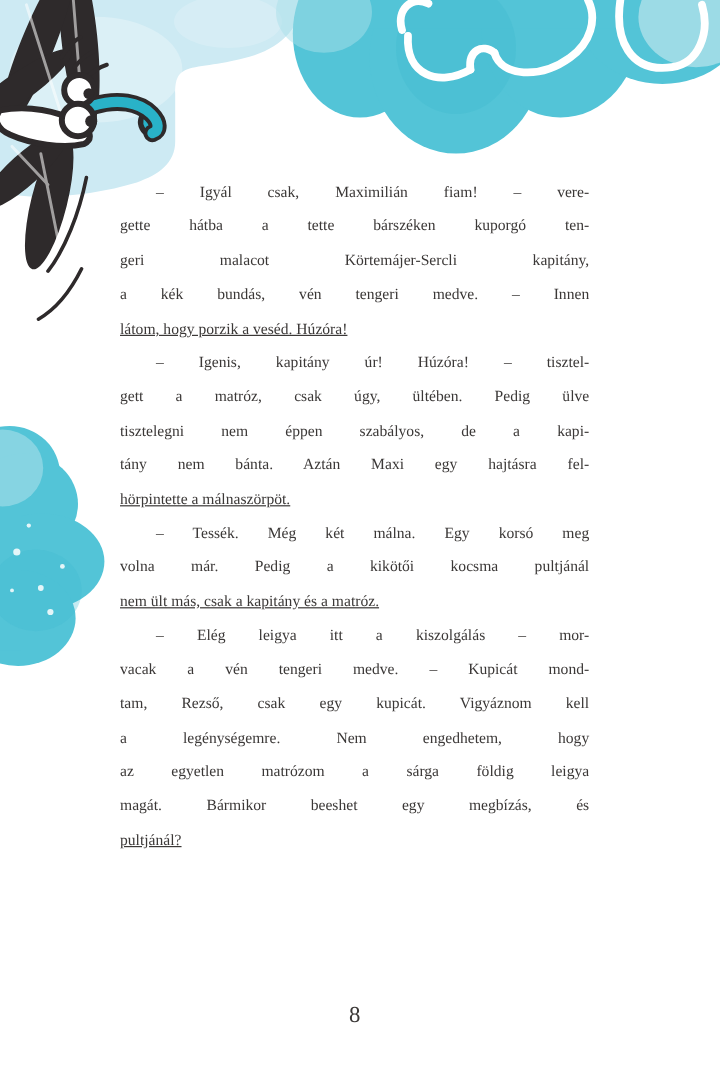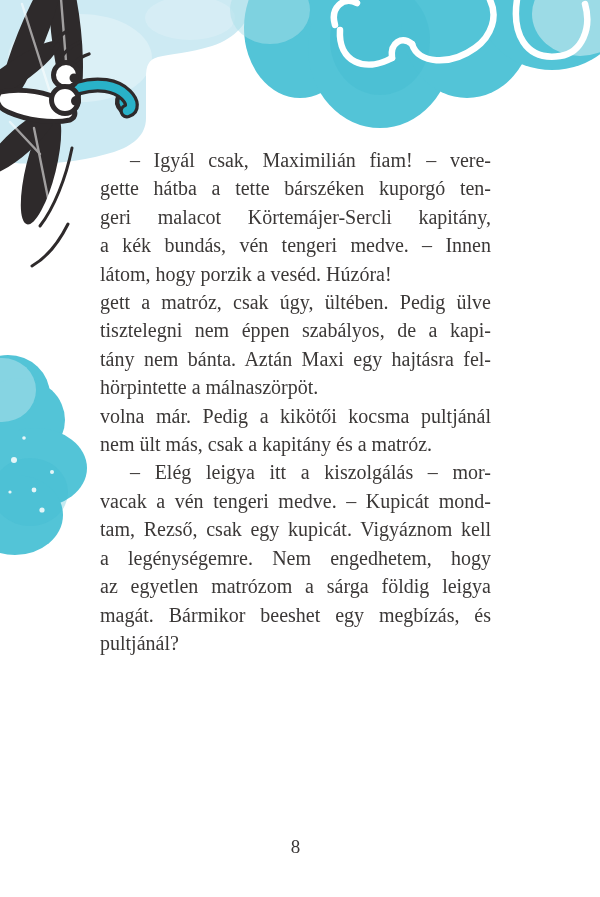--- a/index.html
+++ b/index.html
@@ -14,30 +14,30 @@
   .ill{position:absolute;pointer-events:none;}
   #wash{left:0;top:0;}
   #cloud-top{left:230px;top:0;}
   #cloud-left{left:0;top:352px;}
   #dragonfly{left:-4px;top:-4px;}
   
   .text-block{
     position:absolute;
     left:100px;top:146px;width:391px;
     color:var(--c-text,#3b3837);
-    font-size:20px;
+    font-size:13px;
     line-height:28.4px;
   }
   .line{
     text-align:justify;
     text-align-last:justify;
     white-space:normal;
   }
   .line.first{text-indent:30px;}
-  .line.plast{text-align-last:left;}
+  .line.plast{text-align-last:left;text-decoration:underline;}
   
   .page-number{
     position:absolute;
     left:100px;top:836px;width:391px;
     text-align:center;
     font-size:19px;
     color:var(--c-text,#3b3837);
   }
 </style>
 </head>
@@ -133,24 +133,26 @@
       <path d="M72 228 C62 248 50 262 36 270"></path>
     </g>
   </svg>
 
   <div class="text-block">
       <div class="line first">– Igyál csak, Maximilián fiam! – vere-</div>
       <div class="line">gette hátba a tette bárszéken kuporgó ten-</div>
       <div class="line">geri malacot Körtemájer-Sercli kapitány,</div>
       <div class="line">a kék bundás, vén tengeri medve. – Innen</div>
       <div class="line plast">látom, hogy porzik a veséd. Húzóra!</div>
+      <div class="line first">– Igenis, kapitány úr! Húzóra! – tisztel-</div>
       <div class="line">gett a matróz, csak úgy, ültében. Pedig ülve</div>
       <div class="line">tisztelegni nem éppen szabályos, de a kapi-</div>
       <div class="line">tány nem bánta. Aztán Maxi egy hajtásra fel-</div>
       <div class="line plast">hörpintette a málnaszörpöt.</div>
+      <div class="line first">– Tessék. Még két málna. Egy korsó meg</div>
       <div class="line">volna már. Pedig a kikötői kocsma pultjánál</div>
       <div class="line plast">nem ült más, csak a kapitány és a matróz.</div>
       <div class="line first">– Elég leigya itt a kiszolgálás – mor-</div>
       <div class="line">vacak a vén tengeri medve. – Kupicát mond-</div>
       <div class="line">tam, Rezső, csak egy kupicát. Vigyáznom kell</div>
       <div class="line">a legénységemre. Nem engedhetem, hogy</div>
       <div class="line">az egyetlen matrózom a sárga földig leigya</div>
       <div class="line">magát. Bármikor beeshet egy megbízás, és</div>
       <div class="line plast">pultjánál?</div>
     </div>

